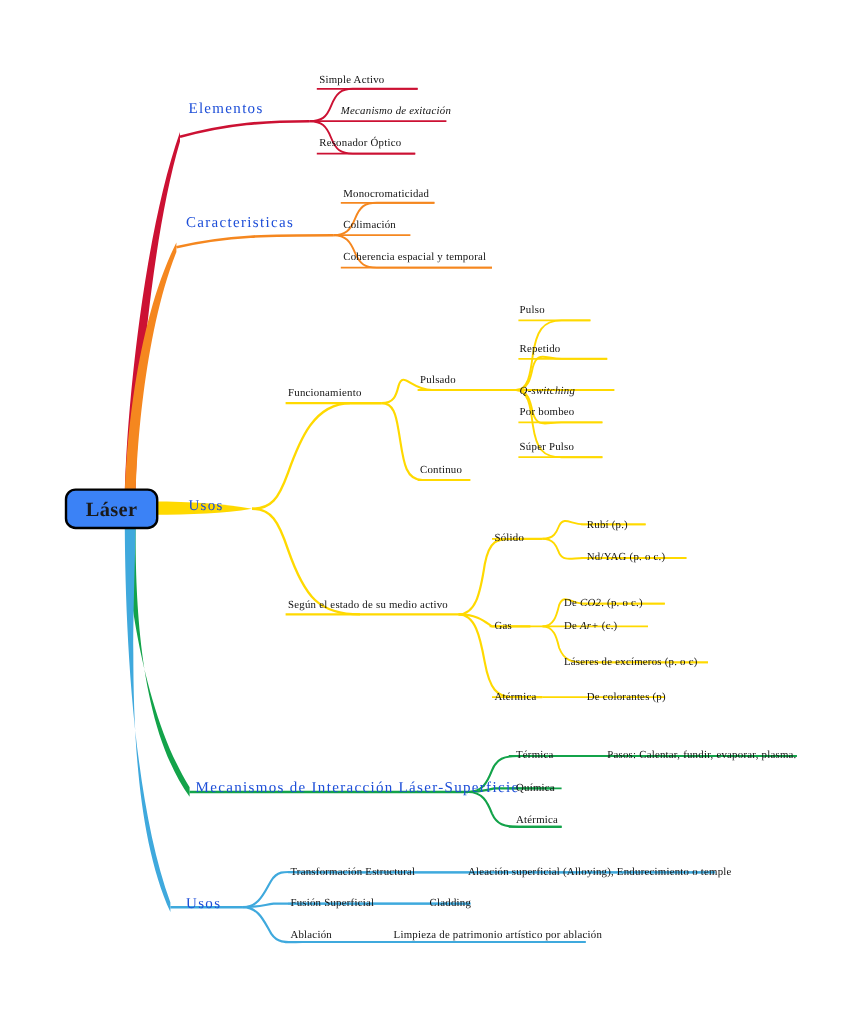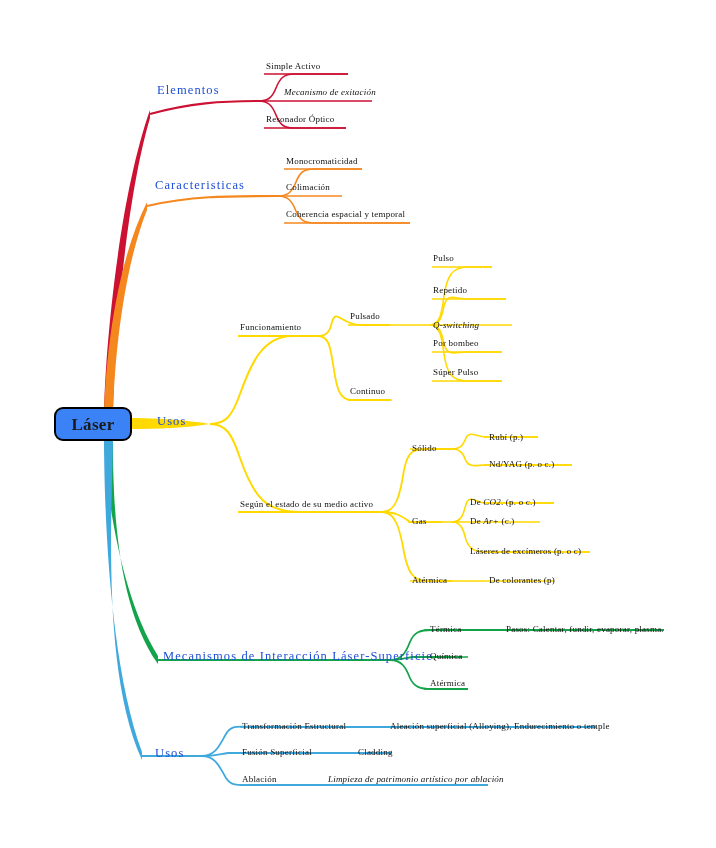--- a/index.html
+++ b/index.html
@@ -154,15 +154,15 @@
   <div class="lbl l2" style="left:506px;top:625px;">Pasos: Calentar, fundir, evaporar, plasma.</div>
   <div class="lbl l2" style="left:430px;top:652px;">Química</div>
   <div class="lbl l2" style="left:430px;top:679px;">Atérmica</div>
 
   <div class="lbl l1" style="left:155px;top:747px;">Usos</div>
   <div class="lbl l2" style="left:242px;top:722px;">Transformación Estructural</div>
   <div class="lbl l2" style="left:390px;top:722px;">Aleación superficial (Alloying), Endurecimiento o temple</div>
   <div class="lbl l2" style="left:242px;top:748px;">Fusión Superficial</div>
   <div class="lbl l2" style="left:358px;top:748px;">Cladding</div>
   <div class="lbl l2" style="left:242px;top:775px;">Ablación</div>
-  <div class="lbl l2" style="left:328px;top:775px;font-style:italic;">Limpieza de patrimonio artístico por ablación</div>
+  <div class="lbl l2" style="left:328px;top:775px;">Limpieza de patrimonio artístico por ablación</div>
 
 </div>
 
 </body></html>

